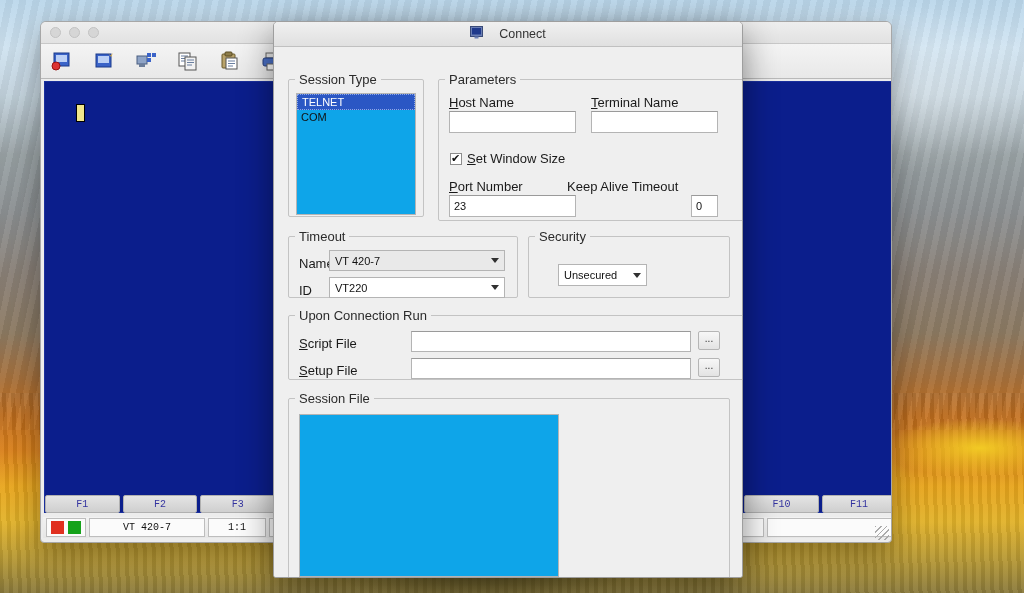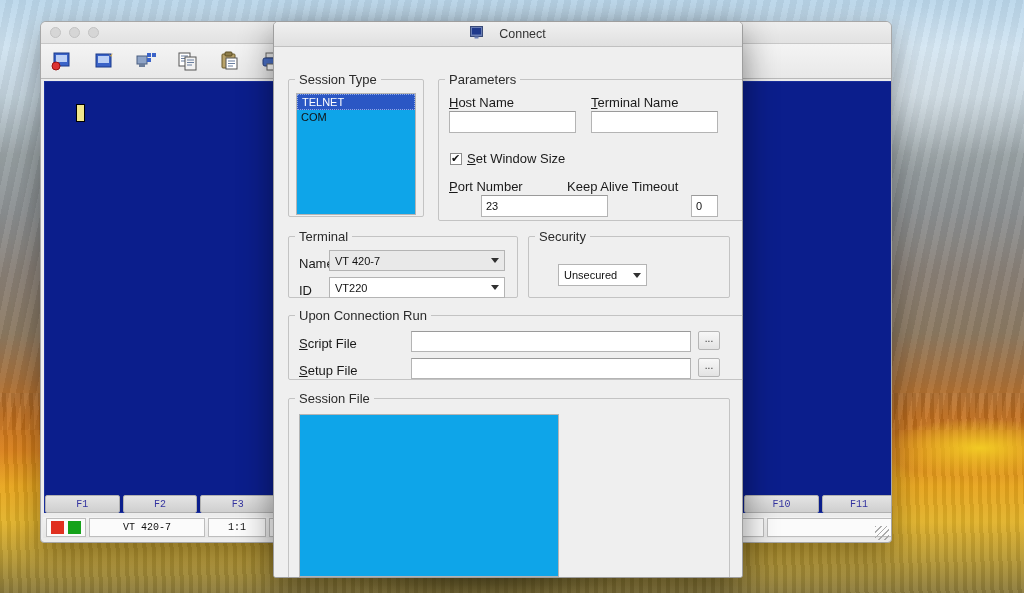--- a/index.html
+++ b/index.html
@@ -366,28 +366,28 @@
       <div class="chk-wrap" style="left:11px; top:64px;">
         <span class="chkbox on"></span>
         <span class="lbl" style="position:static;">
           <span class="ul">S</span>et Window Size
         </span>
       </div>
 
       <span class="lbl" style="left:10px; top:92px;">
         <span class="ul">P</span>ort Number
       </span>
-      <input class="tfield" style="left: 10px; top: 108px; width: 127px; height: 22px; margin-left: 32px;" value="23">
+      <input class="tfield" style="left: 10px; top: 108px; width: 127px; height: 22px;" value="23">
 
       <span class="lbl" style="left:128px; top:92px;">Keep Alive Timeout</span>
       <input class="tfield" style="left: 252px; top: 108px; width: 27px; height: 22px;" value="0">
     </fieldset>
 
     <fieldset class="grp" style="left:14px; top:182px; width:230px; height:69px;">
-      <legend>Terminal</legend>
+      <legend>Timeout</legend>
 
       <span class="lbl" style="left:10px; top:12px;">Name</span>
       <div class="combo shaded" style="left:40px; top:6px; width:176px; height:21px;">
         <span>VT 420-7</span>
         <span class="arrowbox">
             <i class="caret"></i>
           </span>
       </div>
 
       <span class="lbl" style="left:10px; top:39px;">ID</span>

